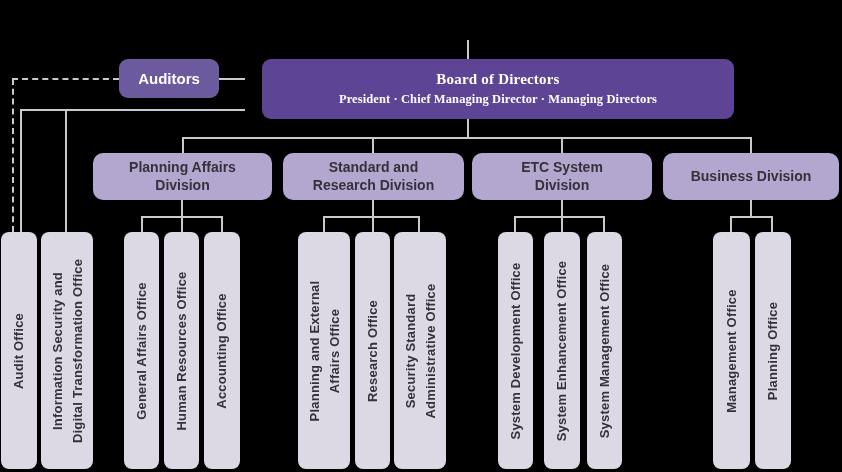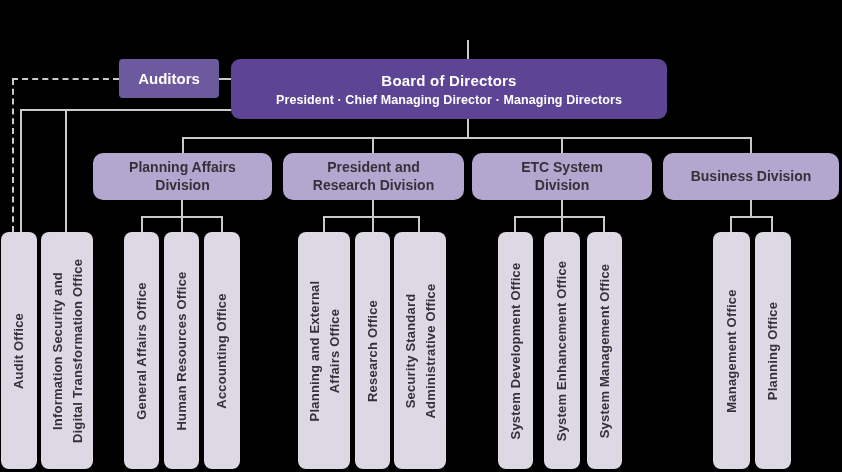--- a/index.html
+++ b/index.html
@@ -26,21 +26,21 @@
     color:var(--text_light,#fff);
     font-weight:bold;
     border-radius:9px;
   }
   .board .title{font-size:15px;letter-spacing:.2px;}
   .board .subtitle{font-size:12.5px;margin-top:4px;letter-spacing:.1px;}
   .auditors{
     background:var(--auditors,#6d5a9e);
     color:var(--text_light,#fff);
     font-weight:bold;font-size:15px;
-    border-radius:4px;
+    border-radius:9px;
   }
   .division{
     background:var(--division,#b3a6cf);
     color:var(--text_dark,#363138);
     font-weight:bold;font-size:14px;line-height:1.28;
     border-radius:10px;
   }
   .office{
     background:var(--office,#ddd9e4);
     border-radius:8px;
@@ -96,35 +96,35 @@
   <div class="cl h" style="left:514px;top:216px;width:91px;"></div>
   <div class="cl v" style="left:514px;top:216px;height:16px;"></div>
   <div class="cl v" style="left:603px;top:216px;height:16px;"></div>
 
   <div class="cl v" style="left:750px;top:200px;height:17px;"></div>
   <div class="cl h" style="left:730px;top:216px;width:43px;"></div>
   <div class="cl v" style="left:730px;top:216px;height:16px;"></div>
   <div class="cl v" style="left:771px;top:216px;height:16px;"></div>
 
 
-  <div class="box board" style="left:231px;top:59px;width:436px;height:60px;">
+  <div class="box board" style="left:262px;top:59px;width:472px;height:60px;font-family:Liberation Serif, serif;">
     <span class="title">Board of Directors</span>
     <span class="subtitle">President · Chief Managing Director · Managing Directors</span>
   </div>
 
   <div class="box auditors" style="left:119px;top:59px;width:100px;height:39px;">
     <span>Auditors</span>
   </div>
 
   <div class="box division" style="left:93px;top:153px;width:179px;height:47px;">
     <span>Planning Affairs</span>
     <span>Division</span>
   </div>
   <div class="box division" style="left:283px;top:153px;width:181px;height:47px;">
-    <span>President and</span>
+    <span>Standard and</span>
     <span>Research Division</span>
   </div>
   <div class="box division" style="left:472px;top:153px;width:180px;height:47px;text-align:right;">
     <span>ETC System</span>
     <span>Division</span>
   </div>
   <div class="box division" style="left:663px;top:153px;width:176px;height:47px;">
     <span>Business Division</span>
   </div>
 

